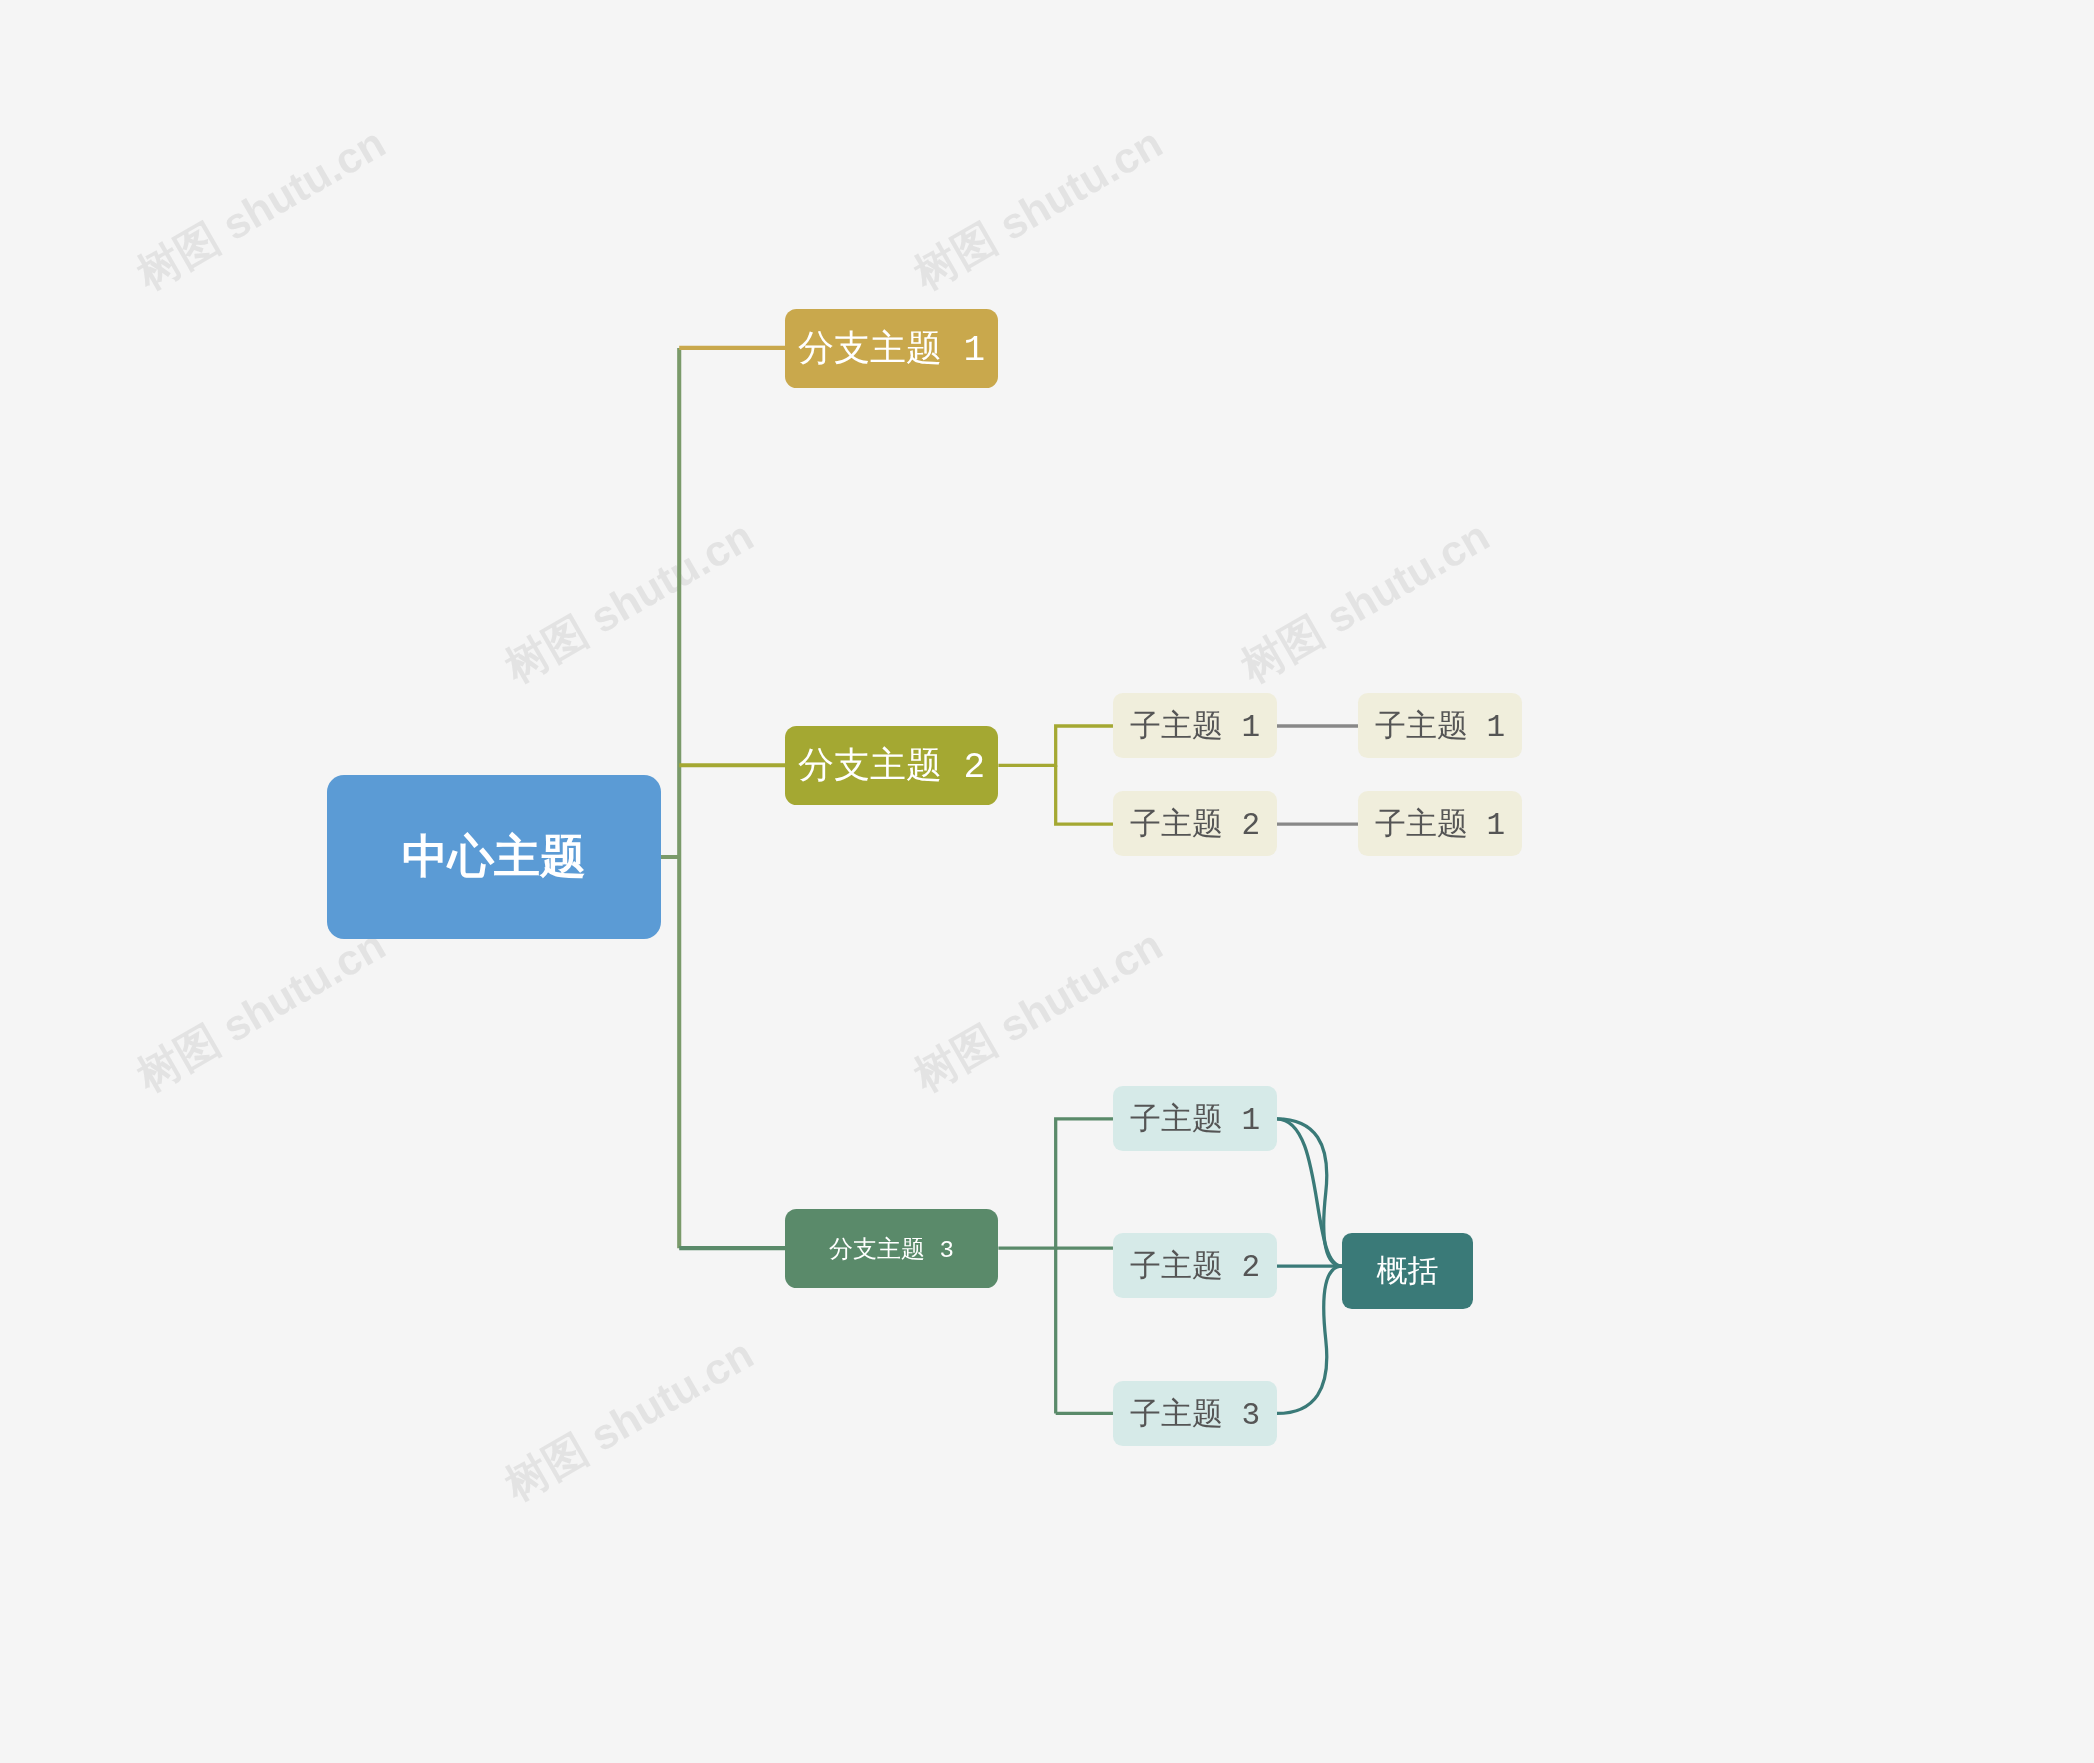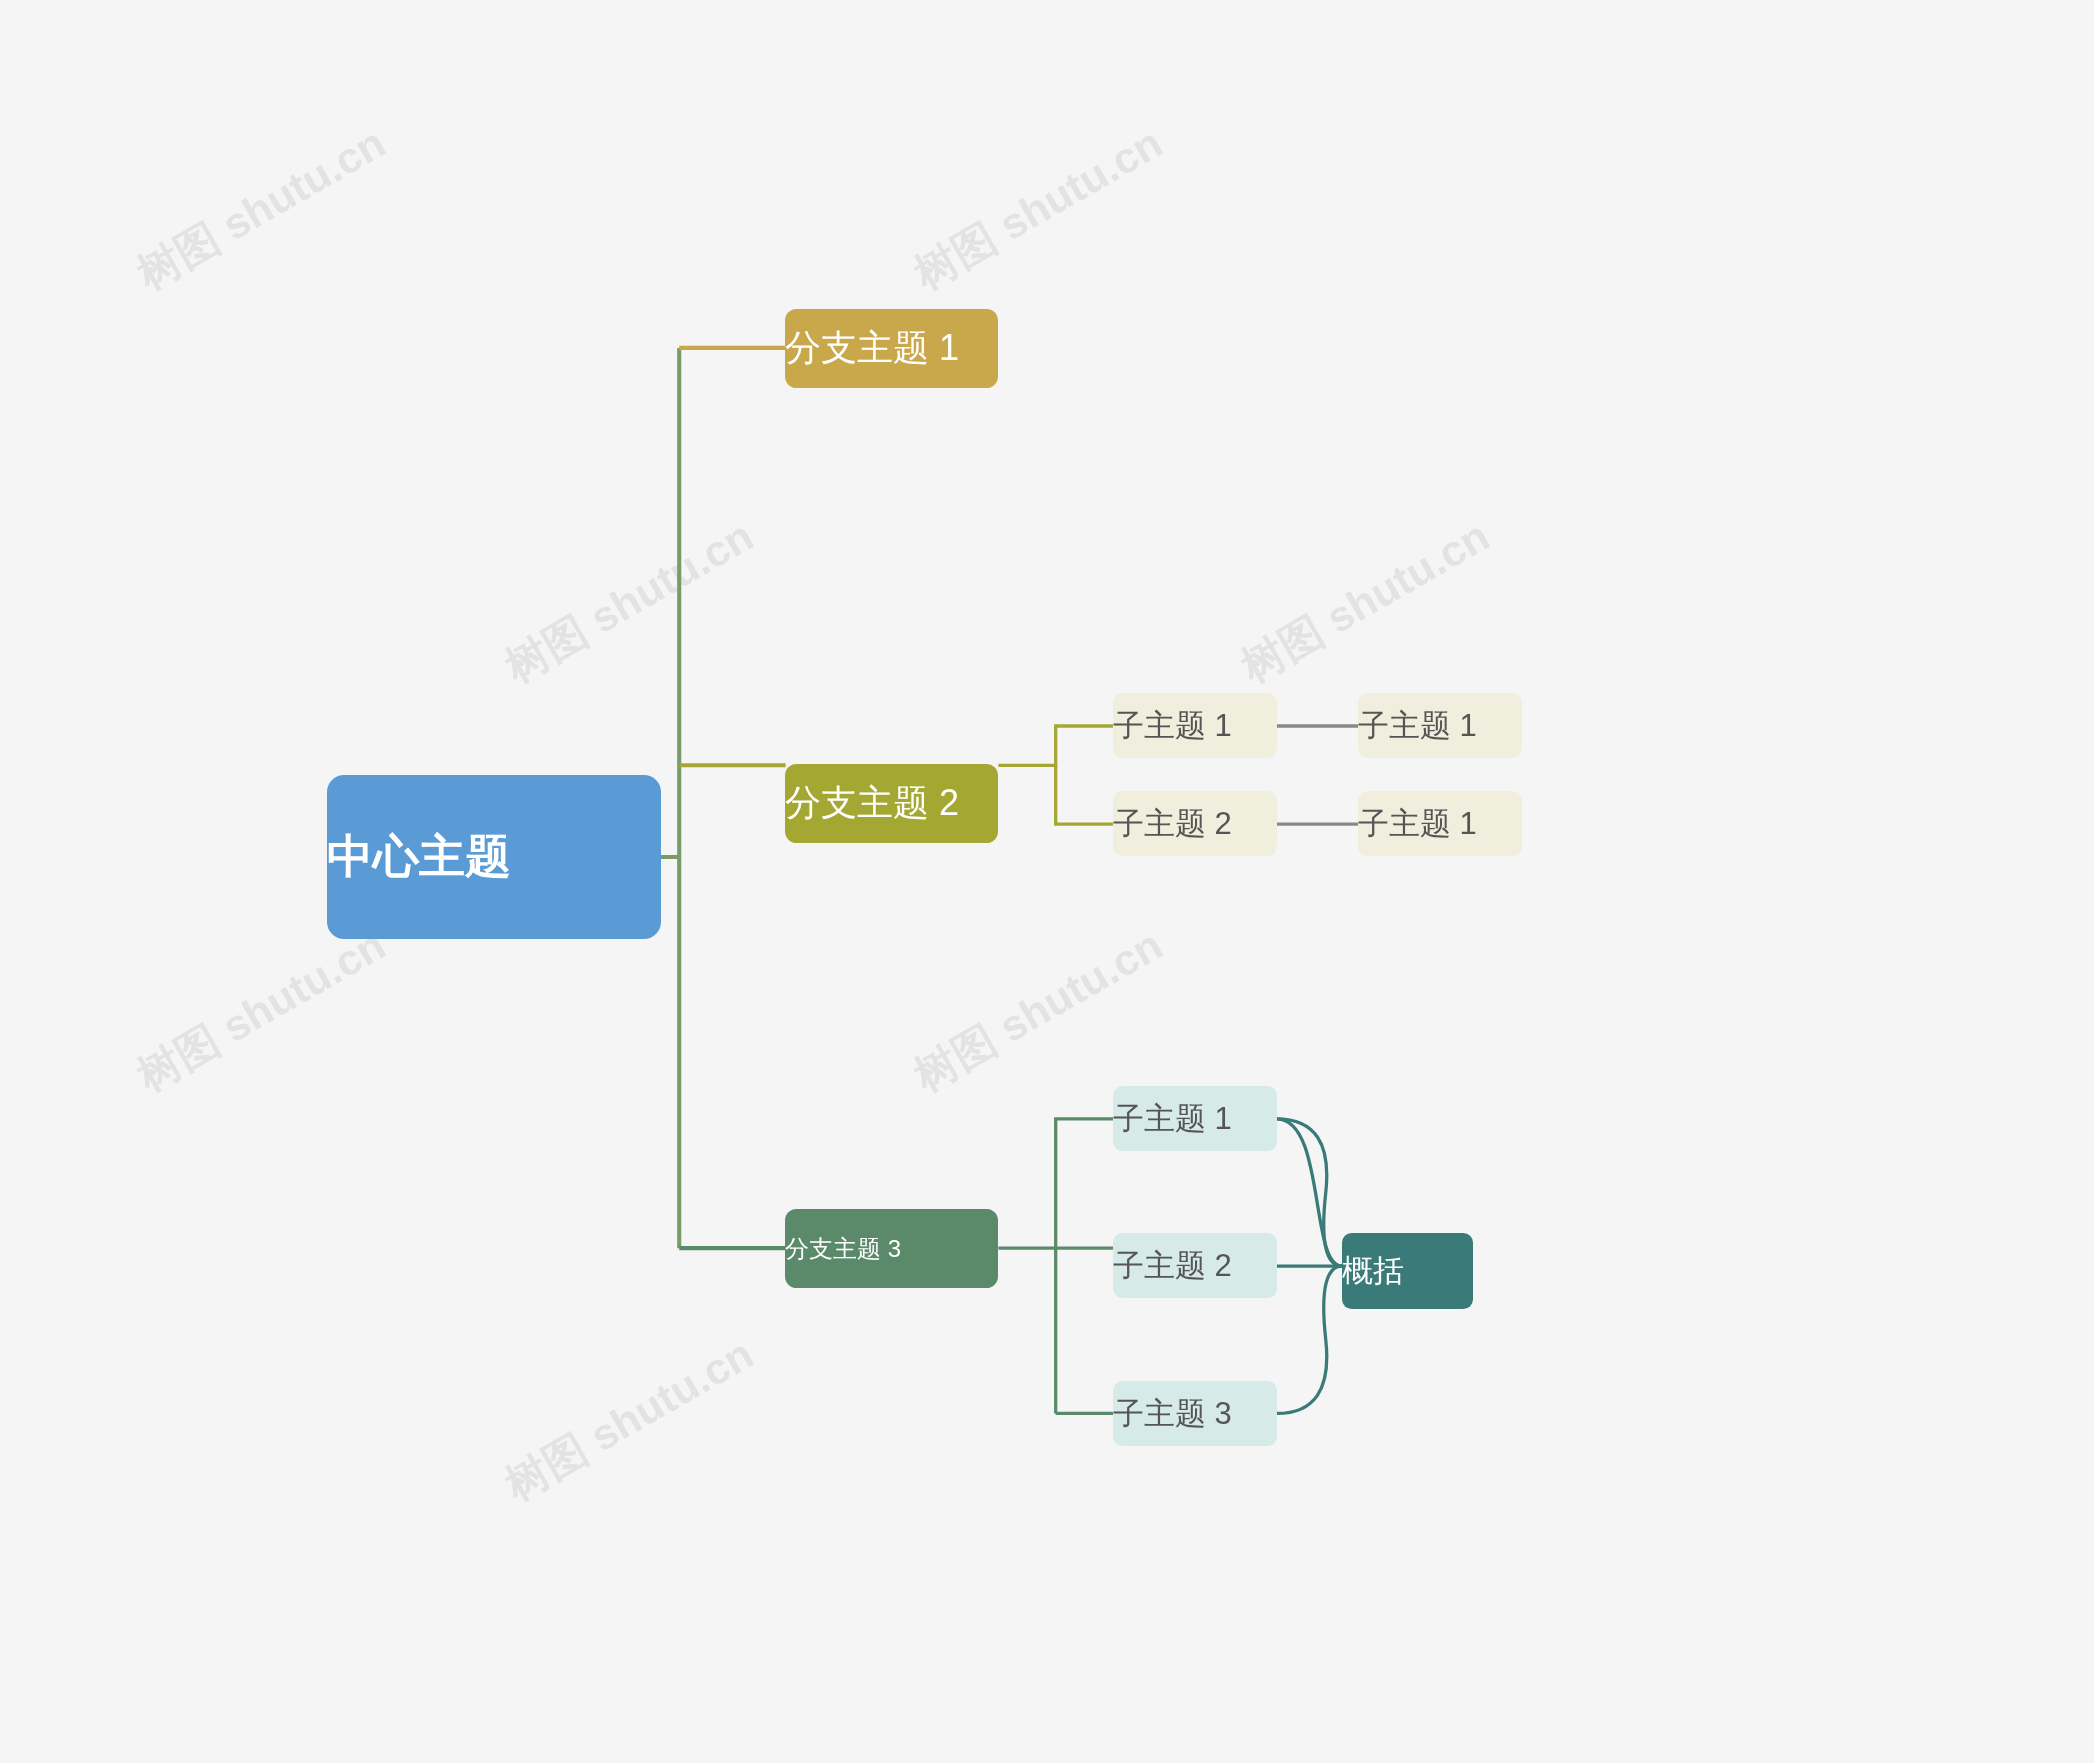--- a/index.html
+++ b/index.html
@@ -48,25 +48,27 @@
       height: 100%;
       overflow: visible;
       pointer-events: none;
     }
 
     
     .node {
       position: absolute;
       display: flex;
       align-items: center;
+      justify-content: center;
       border-radius: 11.5px;
       font-size: 38px;
       font-weight: 500;
       color: #333;
       text-align: center;
+      font-family: Liberation Mono, monospace;
     }
 
     
     .node-center {
       width: 334px;
       height: 164px;
       background: #5b9bd5;
       color: #fff;
       font-size: 46px;
       font-weight: 600;
@@ -88,21 +90,20 @@
 
     
     .node-branch2 {
       width: 213px;
       height: 79px;
       background: #a4a832;
       color: #fff;
       font-size: 36px;
       left: 556px;
       top: 622px;
-      margin-top: 38px;
     }
 
     
     .node-branch3 {
       width: 213px;
       height: 79px;
       background: #5a8a6a;
       color: #fff;
       font-size: 24px;
       left: 556px;

